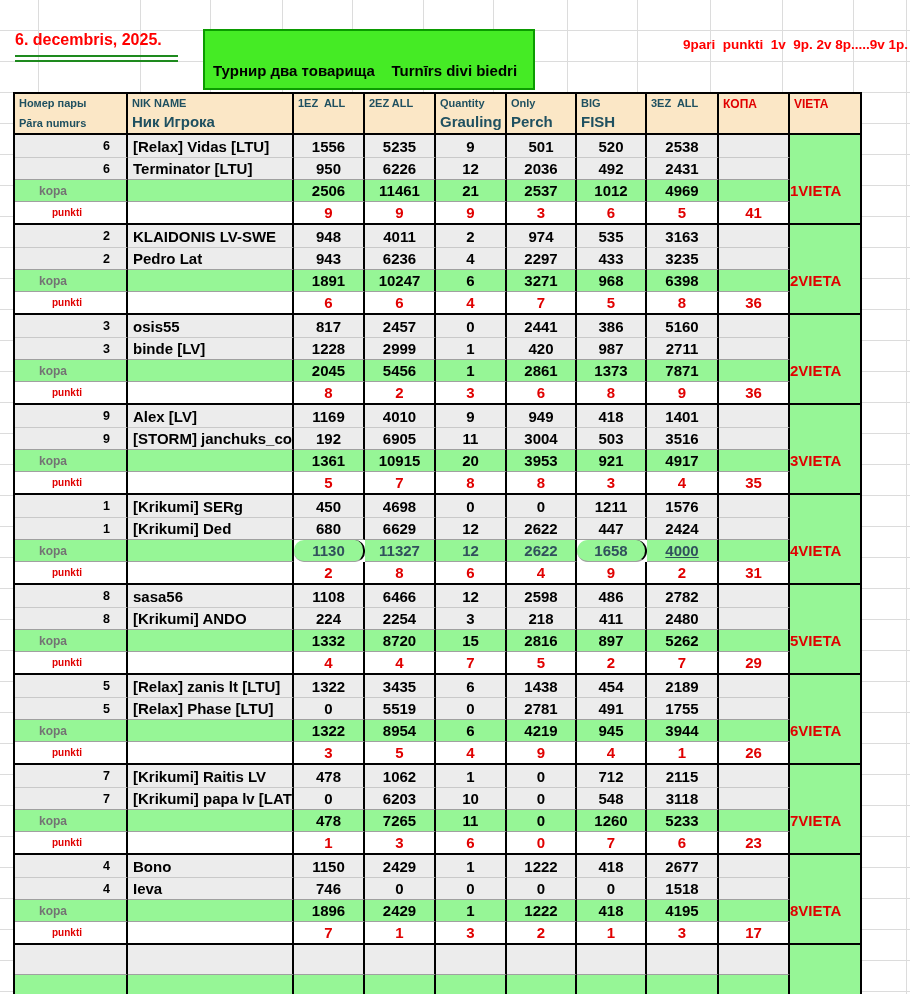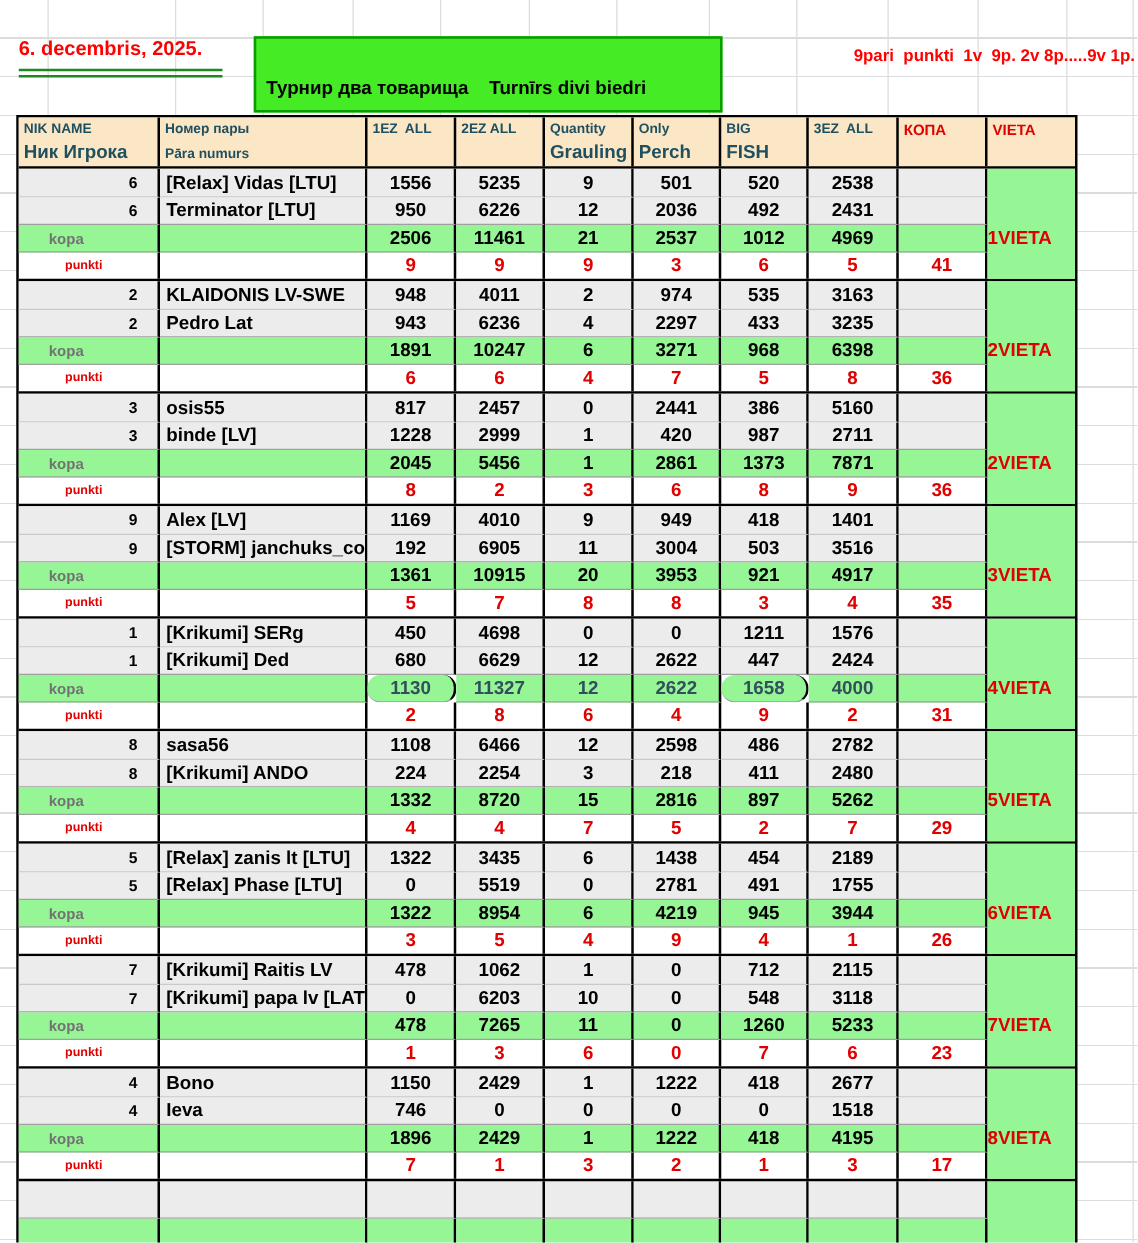--- a/index.html
+++ b/index.html
@@ -11,21 +11,21 @@
   .gridbg{
     position:absolute;inset:0;z-index:0;
     background:repeating-linear-gradient(to bottom,transparent 0,transparent 30px,#dcdcdc 30px,#dcdcdc 31px);
   }
   .vline{position:absolute;top:0;bottom:0;width:1px;background:#dcdcdc;z-index:0;}
 
   .date{position:absolute;left:15px;top:31px;z-index:2;font-size:16px;font-weight:bold;color:#ff0000;white-space:pre;}
   .date-underline{position:absolute;left:15px;top:55px;width:163px;height:3px;z-index:2;
     border-top:2px solid #1e8a1e;border-bottom:2px solid #1e8a1e;}
   .title-box{
-    position:absolute;left:203px;top:29px;width:375px;height:61px;z-index:2;box-sizing:border-box;
+    position:absolute;left:203px;top:29px;width:332px;height:61px;z-index:2;box-sizing:border-box;
     background:#45eb25;border:2px solid #0b9b00;
     display:flex;align-items:flex-end;padding:0 0 9px 8px;
     font-size:15px;font-weight:bold;color:#000;white-space:pre;
   }
   .note{position:absolute;right:2px;top:37px;z-index:2;font-size:13.5px;font-weight:bold;color:#ff0000;white-space:pre;}
 
   .table{position:absolute;left:13px;top:92px;width:845px;z-index:1;border:2px solid #000;background:#fff;}
   .grid{display:grid;grid-template-columns:113px 166px 71px 71px 71px 70px 70px 72px 71px 70px;}
 
   .header{grid-template-rows:39px;border-bottom:2px solid #000;background:#fbe7c6;}
@@ -74,26 +74,26 @@
 <div class="date">6. decembris, 2025.</div>
 <div class="date-underline"></div>
 <div class="title-box">
   <span>Турнир два товарища    Turnīrs divi biedri</span>
 </div>
 <div class="note">9pari  punkti  1v  9p. 2v 8p.....9v 1p.</div>
 
 <div class="table">
   <div class="grid header">
     <div class="hc">
+      <span class="h1">Номер пары</span>
+      <span class="h2s">Pāra numurs</span>
+    </div>
+    <div class="hc">
       <span class="h1">NIK NAME</span>
       <span class="h2">Ник Игрока</span>
-    </div>
-    <div class="hc">
-      <span class="h1">Номер пары</span>
-      <span class="h2s">Pāra numurs</span>
     </div>
     <div class="hc">
       <span class="h1">1EZ  ALL</span>
     </div>
     <div class="hc">
       <span class="h1">2EZ ALL</span>
     </div>
     <div class="hc">
       <span class="h1">Quantity</span>
       <span class="h2">Grauling</span>
@@ -327,21 +327,21 @@
     <div class="c gray bt2 v">2424</div>
     <div class="c gray bt2"></div>
 
     <div class="c greenbg bt2 kopalabel">kopa</div>
     <div class="c greenbg bt2"></div>
     <div class="c greenbg bt2 v" style="color: rgb(49, 80, 92); border-radius: 10px;">1130</div>
     <div class="c greenbg bt2 v" style="color: rgb(49, 80, 92);">11327</div>
     <div class="c greenbg bt2 v" style="color: rgb(49, 80, 92);">12</div>
     <div class="c greenbg bt2 v" style="color: rgb(49, 80, 92);">2622</div>
     <div class="c greenbg bt2 v" style="color: rgb(49, 80, 92); border-radius: 11px;">1658</div>
-    <div class="c greenbg bt2 v" style="color: rgb(49, 80, 92);">4000</div>
+    <div class="c greenbg bt2 v" style="color: rgb(49, 80, 92); text-decoration: underline;">4000</div>
     <div class="c greenbg bt2"></div>
 
     <div class="c punktilabel">punkti</div>
     <div class="c"></div>
     <div class="c v redv">2</div>
     <div class="c v redv">8</div>
     <div class="c v redv">6</div>
     <div class="c v redv">4</div>
     <div class="c v redv">9</div>
     <div class="c v redv">2</div>

